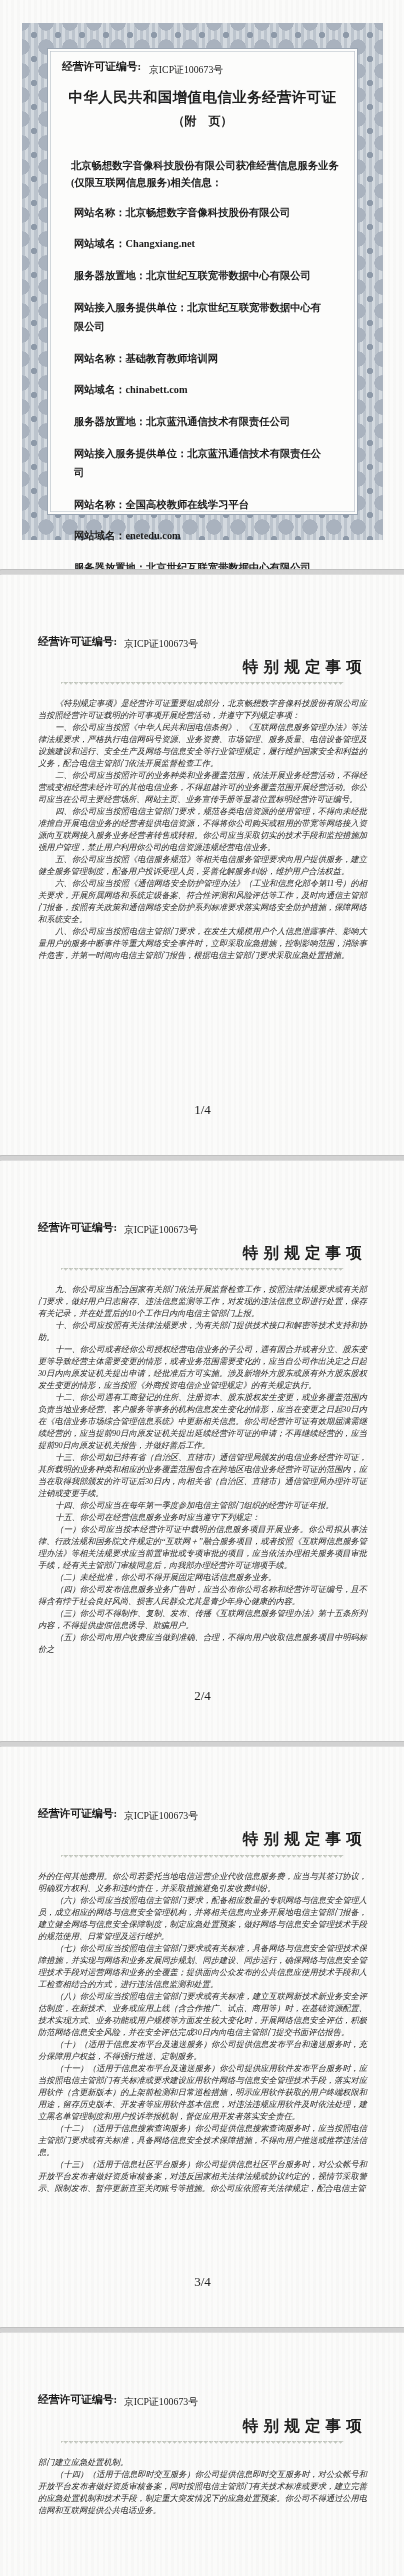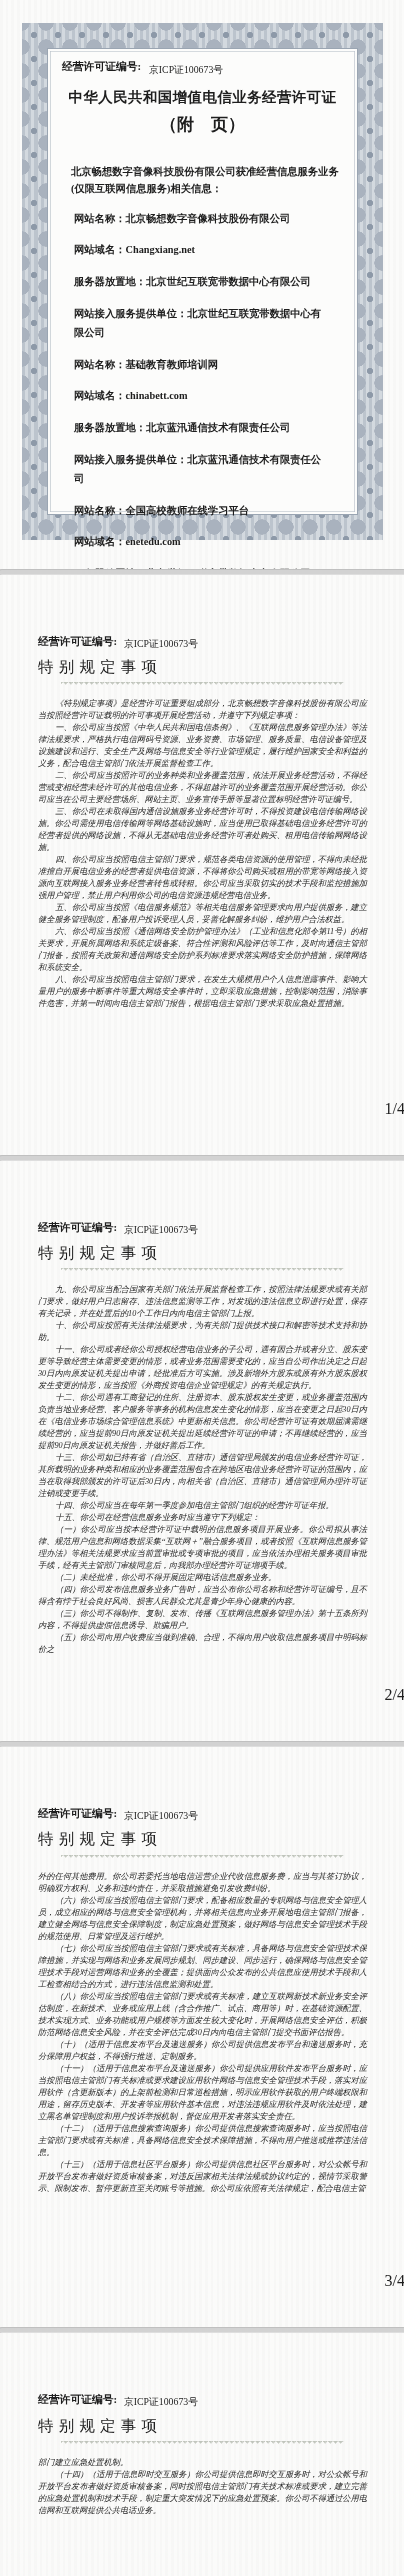--- a/index.html
+++ b/index.html
@@ -18,39 +18,39 @@
       radial-gradient(circle at 100% 0%, #a9b2be 22%, rgba(0,0,0,0) 23%),
       radial-gradient(circle at 0% 100%, #a9b2be 22%, rgba(0,0,0,0) 23%),
       radial-gradient(circle at 100% 100%, #a9b2be 22%, rgba(0,0,0,0) 23%),
       repeating-linear-gradient(90deg,#bcc4cd 0 3.1px,#d3d9df 3.1px 6.2px);
     background-size:24px 24px,24px 24px,24px 24px,24px 24px,24px 24px,auto;}
   .cert-inner{height:100%;box-sizing:border-box;background:#fcfcfb;border:1px solid #9aa5b2;
     box-shadow:inset 0 0 0 2.1px #fcfcfb, inset 0 0 0 2.6px #aeb7c2;padding:8.2px 14.4px;}
   .cert-head{margin-top:3.1px;font-size:10.8px;font-weight:bold;}
   .cert-head .num{font-weight:normal;font-size:9.8px;display:inline-block;margin-left:5.2px;transform:translateY(2.6px);}
   .cert-title{text-align:center;font-size:14.4px;font-weight:bold;letter-spacing:0.5px;margin:13.4px 0 0 0;}
-  .cert-subtitle{text-align:center;font-size:17px;font-weight:bold;margin:6.2px 0 0 0;}
+  .cert-subtitle{text-align:center;font-size:12px;font-weight:bold;margin:6.2px 0 0 0;}
   .cert-intro{font-size:10.3px;font-weight:600;line-height:17px;margin:27px 0 0 9px;}
   .cert-sites{margin-top:5.2px;}
   .cert-sites p{font-size:10.3px;font-weight:600;line-height:19.6px;margin:12px;}
 
   
   .page-text{height:580px;padding:0 38px;box-sizing:border-box;}
   .page-text.last{height:549px;}
   .ph{padding-top:60px;font-size:10.8px;font-weight:bold;}
   .ph .num{font-weight:normal;font-size:9.8px;display:inline-block;margin-left:4.1px;transform:translateY(2.1px);}
-  .pt-title{text-align:left;font-size:15.5px;font-weight:normal;letter-spacing:5.2px;margin:8.2px 0 4.1px 0;}
+  .pt-title{text-align:right;font-size:15.5px;font-weight:bold;letter-spacing:5.2px;margin:8.2px 0 4.1px 0;}
   .zigzag{height:3.6px;width:86%;margin:0 auto;opacity:.75;
     background:
       linear-gradient(135deg,#adb3a8 25%,rgba(0,0,0,0) 25%) 0 0/5.2px 5.2px repeat-x,
       linear-gradient(45deg,rgba(0,0,0,0) 75%,#adb3a8 75%) 0 0/5.2px 5.2px repeat-x;}
   .pt-body{margin-top:12.4px;font-size:8.2px;line-height:12px;text-align:justify;}
   .pt-body p{margin:0;text-indent:2.1em;font-style:italic;}
   .pt-body p.no-indent{text-indent:0;}
-  .pt-footer{position:absolute;left:0;right:0;bottom:37px;text-align:right;font-size:16px;}
+  .pt-footer{position:absolute;left:0;right:0;bottom:37px;text-align:center;font-size:13px;}
 </style>
 </head>
 <body>
 
 <div class="doc">
 
   <section class="page page-cert">
     <div class="cert-frame">
       <div class="cert-inner">
         <div class="cert-head">
@@ -84,21 +84,20 @@
     <div class="ph">
       <span>经营许可证编号:</span>
       <span class="num">京ICP证100673号</span>
     </div>
     <div class="pt-title">特别规定事项</div>
     <div class="zigzag"></div>
     <div class="pt-body">
         <p>《特别规定事项》是经营许可证重要组成部分，北京畅想数字音像科技股份有限公司应当按照经营许可证载明的许可事项开展经营活动，并遵守下列规定事项：</p>
         <p>一、你公司应当按照《中华人民共和国电信条例》、《互联网信息服务管理办法》等法律法规要求，严格执行电信网码号资源、业务资费、市场管理、服务质量、电信设备管理及设施建设和运行、安全生产及网络与信息安全等行业管理规定，履行维护国家安全和利益的义务，配合电信主管部门依法开展监督检查工作。</p>
         <p>二、你公司应当按照许可的业务种类和业务覆盖范围，依法开展业务经营活动，不得经营或变相经营未经许可的其他电信业务，不得超越许可的业务覆盖范围开展经营活动。你公司应当在公司主要经营场所、网站主页、业务宣传手册等显著位置标明经营许可证编号。</p>
-        <p>三、你公司在未取得国内通信设施服务业务经营许可时，不得投资建设电信传输网络设施。你公司需使用电信传输网等网络基础设施时，应当使用已取得基础电信业务经营许可的经营者提供的网络设施，不得从无基础电信业务经营许可者处购买、租用电信传输网网络设施。</p>
         <p>四、你公司应当按照电信主管部门要求，规范各类电信资源的使用管理，不得向未经批准擅自开展电信业务的经营者提供电信资源，不得将你公司购买或租用的带宽等网络接入资源向互联网接入服务业务经营者转售或转租。你公司应当采取切实的技术手段和监控措施加强用户管理，禁止用户利用你公司的电信资源违规经营电信业务。</p>
         <p>五、你公司应当按照《电信服务规范》等相关电信服务管理要求向用户提供服务，建立健全服务管理制度，配备用户投诉受理人员，妥善化解服务纠纷，维护用户合法权益。</p>
         <p>六、你公司应当按照《通信网络安全防护管理办法》（工业和信息化部令第11号）的相关要求，开展所属网络和系统定级备案、符合性评测和风险评估等工作，及时向通信主管部门报备，按照有关政策和通信网络安全防护系列标准要求落实网络安全防护措施，保障网络和系统安全。</p>
         <p>八、你公司应当按照电信主管部门要求，在发生大规模用户个人信息泄露事件、影响大量用户的服务中断事件等重大网络安全事件时，立即采取应急措施，控制影响范围，消除事件危害，并第一时间向电信主管部门报告，根据电信主管部门要求采取应急处置措施。</p>
       </div>
     <div class="pt-footer">1/4</div>
   </section>
 
   <div class="sep"></div>
 
@@ -110,21 +109,21 @@
     <div class="pt-title">特别规定事项</div>
     <div class="zigzag"></div>
     <div class="pt-body">
         <p>九、你公司应当配合国家有关部门依法开展监督检查工作，按照法律法规要求或有关部门要求，做好用户日志留存、违法信息监测等工作，对发现的违法信息立即进行处置，保存有关记录，并在处置后的10个工作日内向电信主管部门上报。</p>
         <p>十、你公司应按照有关法律法规要求，为有关部门提供技术接口和解密等技术支持和协助。</p>
         <p>十一、你公司或者经你公司授权经营电信业务的子公司，遇有因合并或者分立、股东变更等导致经营主体需要变更的情形，或者业务范围需要变化的，应当自公司作出决定之日起30日内向原发证机关提出申请，经批准后方可实施。涉及新增外方股东或原有外方股东股权发生变更的情形，应当按照《外商投资电信企业管理规定》的有关规定执行。</p>
         <p>十二、你公司遇有工商登记的住所、注册资本、股东股权发生变更，或业务覆盖范围内负责当地业务经营、客户服务等事务的机构信息发生变化的情形，应当在变更之日起30日内在《电信业务市场综合管理信息系统》中更新相关信息。你公司经营许可证有效期届满需继续经营的，应当提前90日向原发证机关提出延续经营许可证的申请；不再继续经营的，应当提前90日向原发证机关报告，并做好善后工作。</p>
         <p>十三、你公司如已持有省（自治区、直辖市）通信管理局颁发的电信业务经营许可证，其所载明的业务种类和相应的业务覆盖范围包含在跨地区电信业务经营许可证的范围内，应当在取得我部颁发的许可证后30日内，向相关省（自治区、直辖市）通信管理局办理许可证注销或变更手续。</p>
         <p>十四、你公司应当在每年第一季度参加电信主管部门组织的经营许可证年报。</p>
         <p>十五、你公司在经营信息服务业务时应当遵守下列规定：</p>
-        <p>（一）你公司应当按本经营许可证中载明的信息服务项目开展业务。你公司拟从事法律、规范用户信息和网络数据采集“互联网＋”融合服务项目，或者按照《互联网信息服务管理办法》等相关法规要求应当前置审批或专项审批的项目，应当依法办理相关服务项目审批手续，经有关主管部门审核同意后，向我部办理经营许可证增项手续。</p>
+        <p>（一）你公司应当按本经营许可证中载明的信息服务项目开展业务。你公司拟从事法律、行政法规和国务院文件规定的“互联网＋”融合服务项目，或者按照《互联网信息服务管理办法》等相关法规要求应当前置审批或专项审批的项目，应当依法办理相关服务项目审批手续，经有关主管部门审核同意后，向我部办理经营许可证增项手续。</p>
         <p>（二）未经批准，你公司不得开展固定网电话信息服务业务。</p>
         <p>（四）你公司发布信息服务业务广告时，应当公布你公司名称和经营许可证编号，且不得含有悖于社会良好风尚、损害人民群众尤其是青少年身心健康的内容。</p>
         <p>（三）你公司不得制作、复制、发布、传播《互联网信息服务管理办法》第十五条所列内容，不得提供虚假信息诱导、欺骗用户。</p>
         <p>（五）你公司向用户收费应当做到准确、合理，不得向用户收取信息服务项目中明码标价之</p>
       </div>
     <div class="pt-footer">2/4</div>
   </section>
 
   <div class="sep"></div>
 

